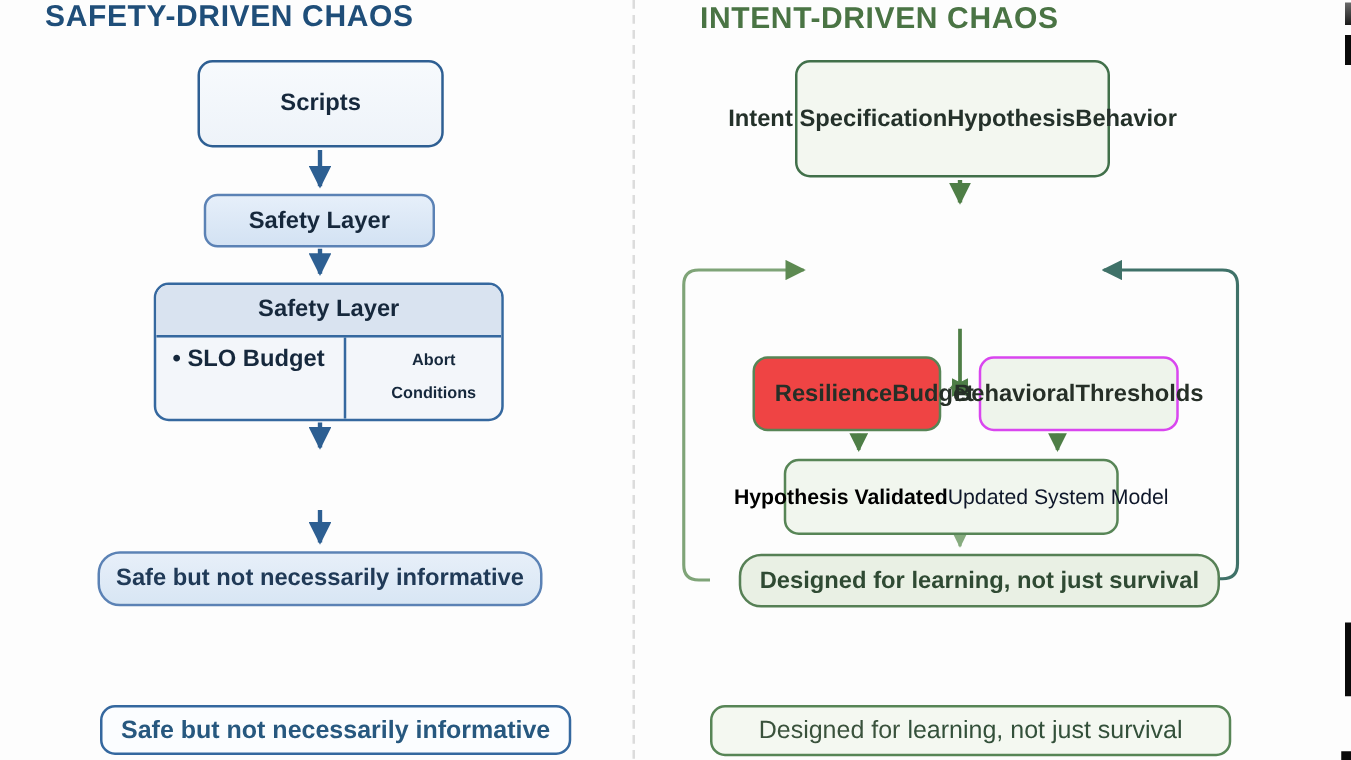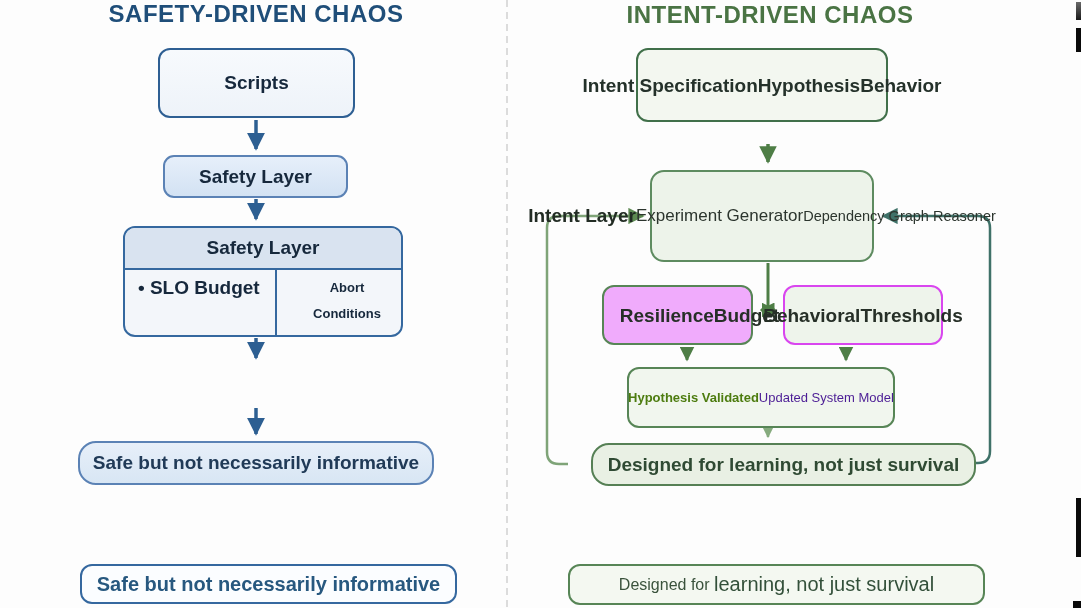--- a/index.html
+++ b/index.html
@@ -5,21 +5,21 @@
   * { margin:0; padding:0; box-sizing:border-box; }
   html,body { background:#ffffff; }
   body { font-family:"Liberation Sans", sans-serif; }
   #screen{
     position:relative; width:1081px; height:608px;
     background:#fdfdfd; overflow:hidden;
   }
   svg.overlay{ position:absolute; left:0; top:0; width:1081px; height:608px; pointer-events:none; }
 
   .col-title{
-    position:absolute; text-align:center; font-weight:700; font-size:24px;
+    position:absolute; text-align:left; font-weight:700; font-size:24px;
     letter-spacing:.5px; line-height:30px; white-space:nowrap;
   }
   .title-blue{ color:#1f4e79; }
   .title-green{ color:#4a7444; }
 
   .node{
     position:absolute; display:flex; flex-direction:row;
     align-items:center; justify-content:center; text-align:center;
   }
   .node .l1,.node .l2,.node .l3{ white-space:nowrap; }
@@ -67,57 +67,57 @@
   .box-safe-outcome .l1{ color:#203a57; font-size:19px; font-weight:600; }
   .box-footer-left{
     left:80px; top:564px; width:377px; height:40px;
     background:#fbfdff; border:2px solid #35689f; border-radius:12px;
   }
   .box-footer-left .l1{ color:#27587f; font-size:20px; font-weight:700; }
 
   
   .g-text{ color:#24312a; font-weight:600; font-size:19px; line-height:27px; }
   .box-intent-spec{
-    left:636px; top:48px; width:252px; height:74px;
+    left:636px; top:48px; width:252px; height:94px;
     background:#f3f7f0; border:2.5px solid #41704a; border-radius:12px;
   }
   .box-intent-layer{
     left:650px; top:170px; width:224px; height:92px;
     background:#edf3ea; border:2px solid #5e8b60; border-radius:14px;
   }
   .box-intent-layer .l1{ font-size:19px; font-weight:700; color:#222c24; line-height:26px; }
   .box-intent-layer .l2{ font-size:17px; font-weight:500; color:#2c352e; line-height:24px; }
   .box-intent-layer .l3{ font-size:14.5px; font-weight:500; color:#2c352e; line-height:21px; }
   .box-resilience{
     left:602px; top:285px; width:151px; height:60px;
-    background:#f0abfc; border:2px solid #578556; border-radius:12px;padding-left:44px;
+    background:#ef4444; border:2px solid #578556; border-radius:12px;padding-left:44px;
   }
   .box-behavioral{
     left:783px; top:285px; width:160px; height:60px;
     background:#eef4eb; border:2px solid #d946ef; border-radius:12px;
   }
   .box-resilience .l1,.box-resilience .l2,
   .box-behavioral .l1,.box-behavioral .l2{ font-size:19px; font-weight:600; color:#262f27; line-height:25px; }
   .box-hypothesis{
     left:627px; top:367px; width:268px; height:61px;
     background:#f1f6ee; border:2px solid #578556; border-radius:12px;
   }
-  .box-hypothesis .l1{ font-size:13px; font-weight:700; color:#4d7c0f; line-height:26px;text-align:right; }
-  .box-hypothesis .l2{ font-size:13px; font-weight:500; color:#4c1d95; line-height:23px; }
+  .box-hypothesis .l1{ font-size:17px; font-weight:700; color:#000000; line-height:26px;text-align:right; }
+  .box-hypothesis .l2{ font-size:17px; font-weight:500; color:#0f172a; line-height:23px; }
   .box-designed{
     left:568px; top:443px; width:385px; height:43px;
     background:#e9f0e4; border:2.5px solid #568055; border-radius:18px;margin-left:23px;
   }
   .box-designed .l1{ font-size:19px; font-weight:600; color:#2f4a33; }
   .box-footer-right{
     left:568px; top:564px; width:417px; height:41px;
     background:#f4f8f1; border:2px solid #578556; border-radius:12px;
     flex-direction:row; gap:0;
   }
-  .box-footer-right .fr-a{ font-size:16px; font-weight:400; color:#3a523c; white-space:pre; }
+  .box-footer-right .fr-a{ font-size:20px; font-weight:400; color:#3a523c; white-space:pre; }
   .box-footer-right .fr-b{ font-size:20px; font-weight:400; color:#33503a; }
 
   
   .artifact{ position:absolute; background:#0a0a0a; }
   .artifact.grad{ background:linear-gradient(#6a6a6a,#1a1a1a); }
 </style>
 </head>
 <body>
 
 <div id="screen">
@@ -216,25 +216,20 @@
   </div>
 
   <div class="col-title title-green" style="left:560px; top:0px; width:420px;">INTENT-DRIVEN CHAOS</div>
 
   <div class="node box-intent-spec">
     <div class="l1 g-text">Intent Specification</div>
     <div class="l2 g-text">Hypothesis</div>
     <div class="l3 g-text">Behavior</div>
   </div>
 
-  <div class="node box-intent-layer">
-    <div class="l1">Intent Layer</div>
-    <div class="l2">Experiment Generator</div>
-    <div class="l3">Dependency Graph Reasoner</div>
-  </div>
 
   <div class="node box-resilience">
     <div class="l1">Resilience</div>
     <div class="l2">Budget</div>
   </div>
 
   <div class="node box-behavioral">
     <div class="l1">Behavioral</div>
     <div class="l2">Thresholds</div>
   </div>

